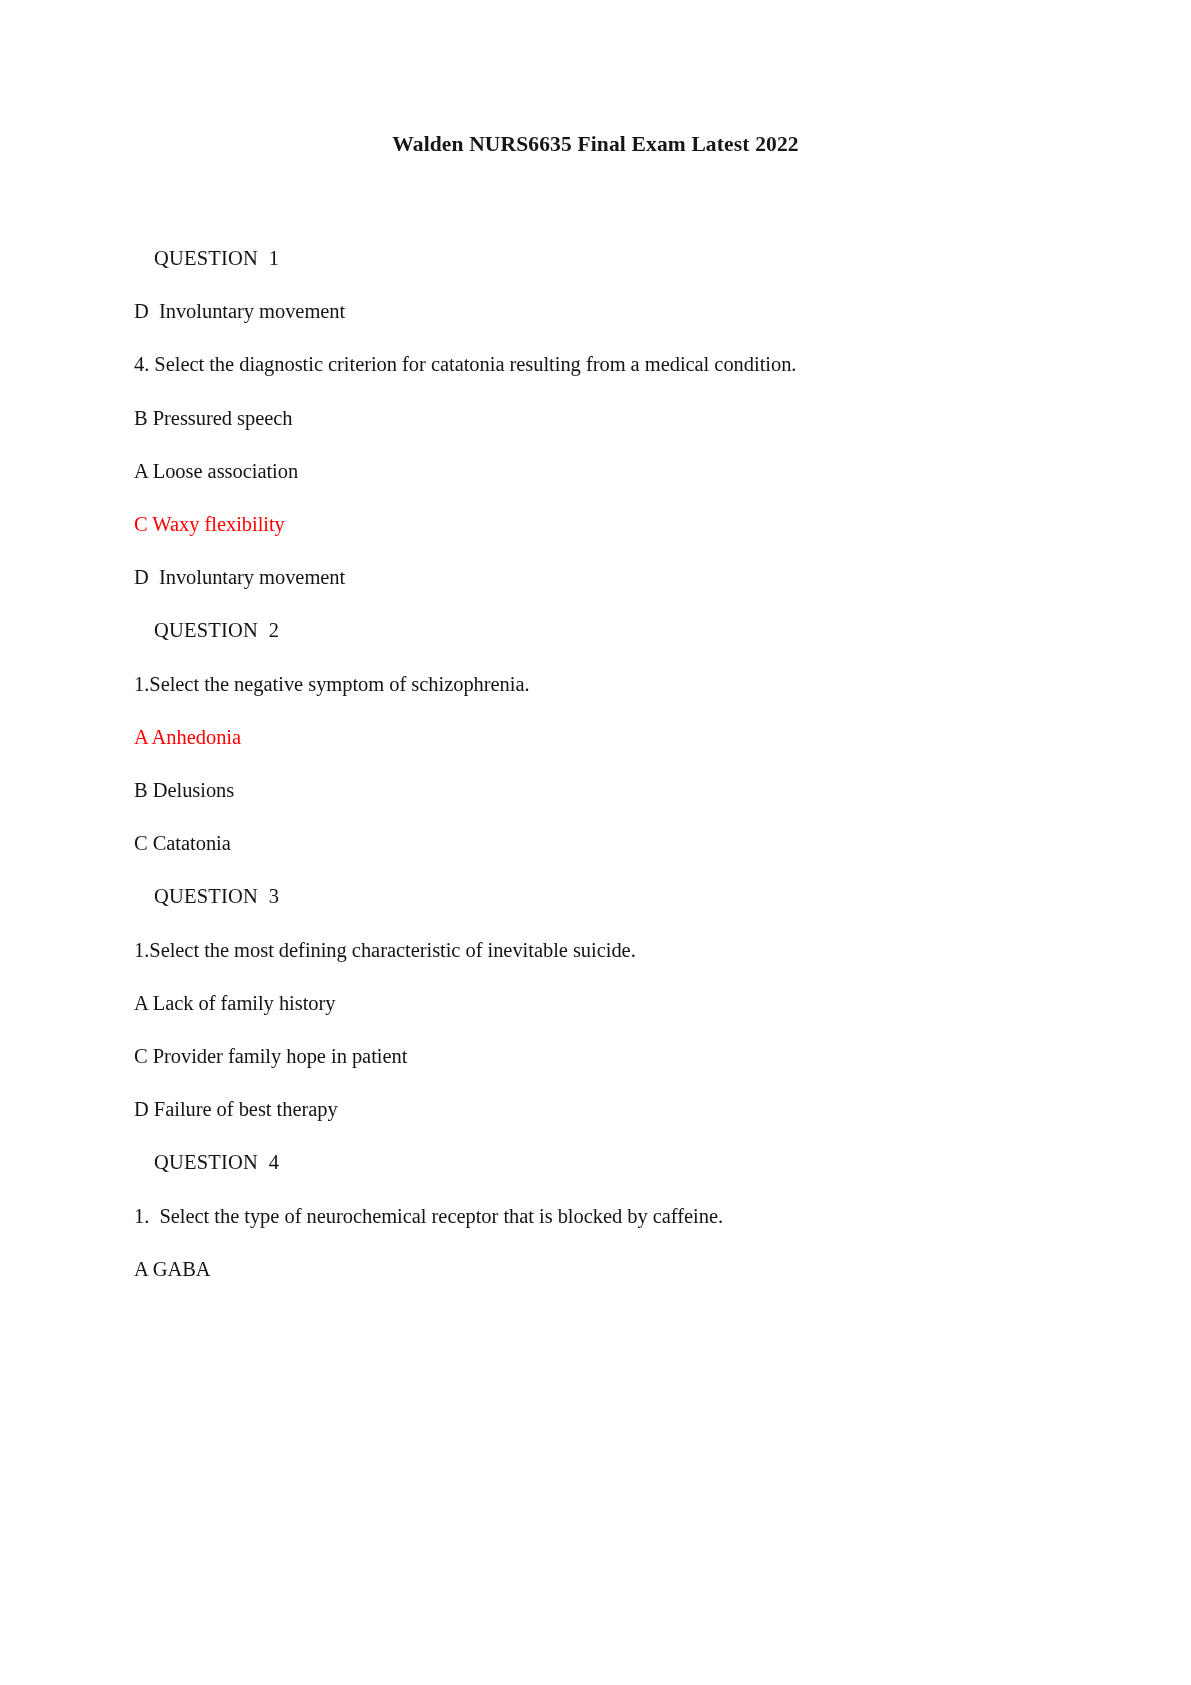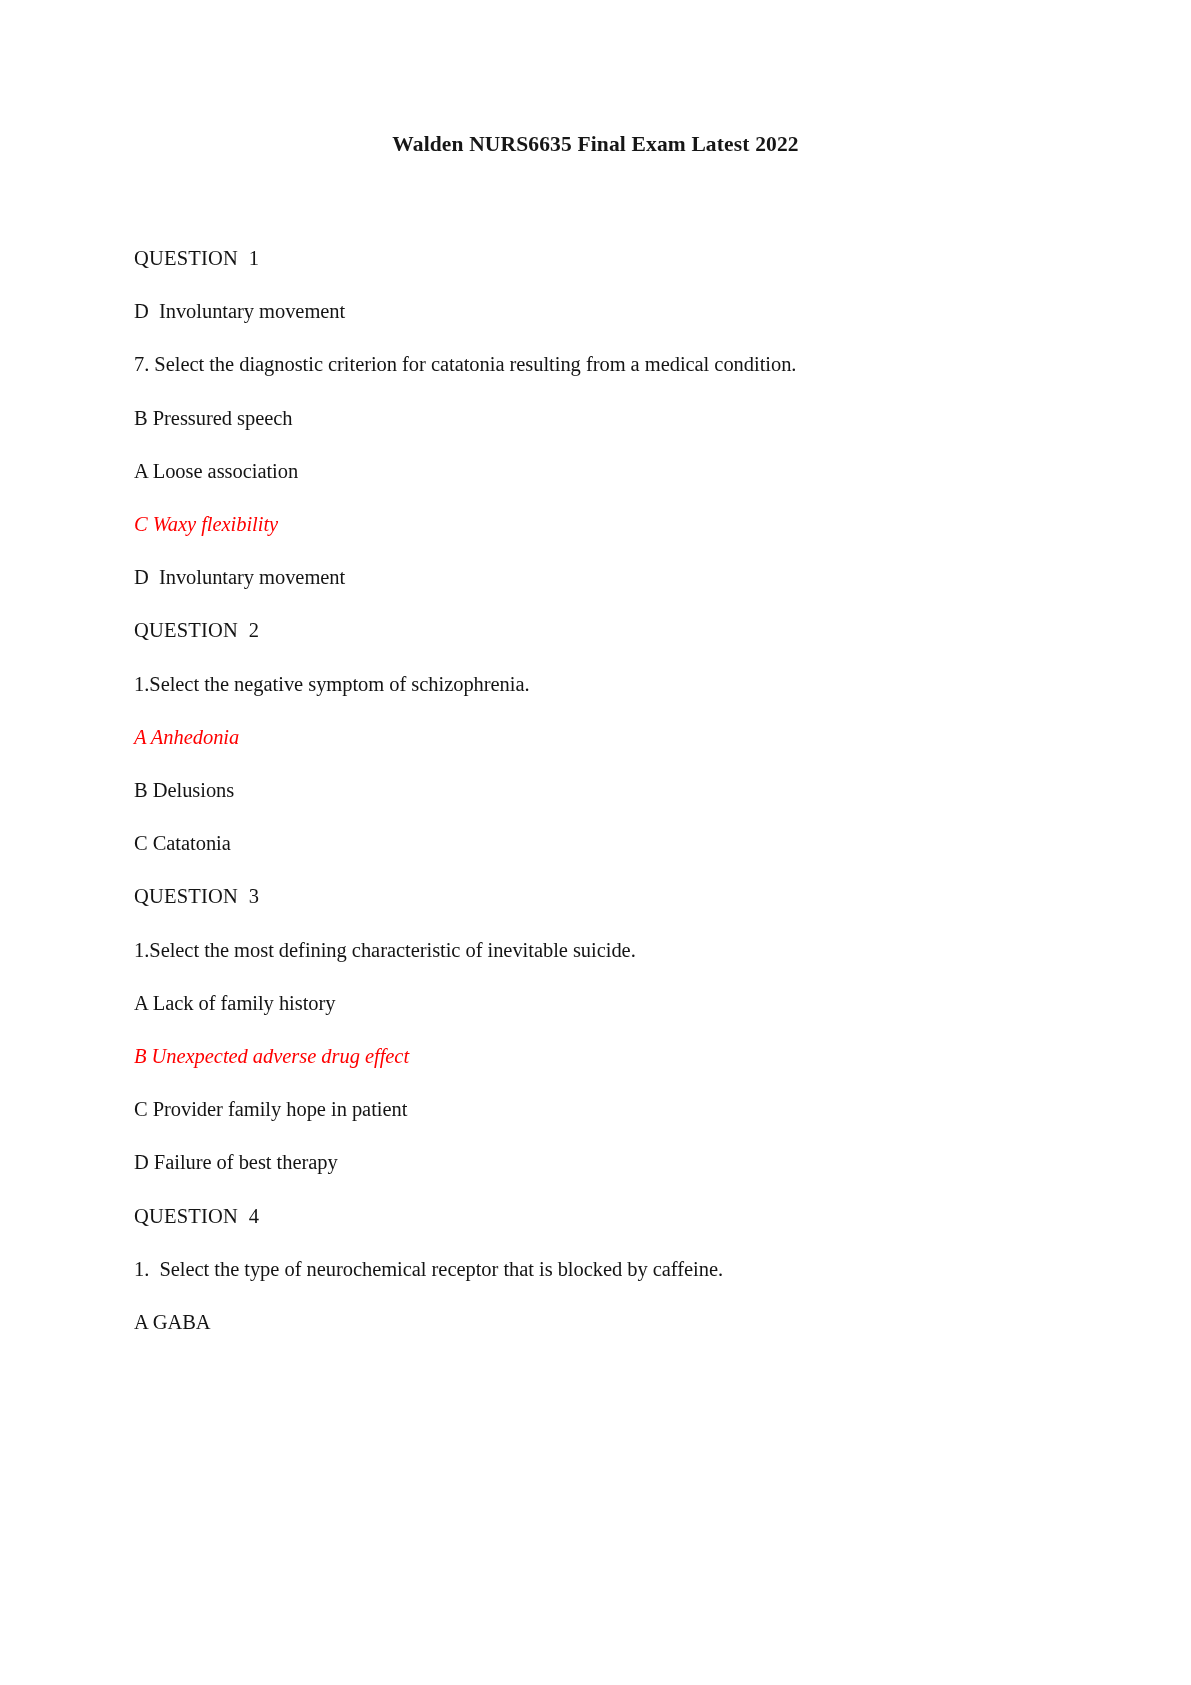--- a/index.html
+++ b/index.html
@@ -42,50 +42,49 @@
   }
   .line {
     font-size: 20.5px;
     line-height: 53.2px;
     color: #141414;
     white-space: pre-wrap;
     letter-spacing: -0.05px;
   }
   .line.answer {
     color: #fe0000;
-    font-style: italic;
   }
   .line.qhead {
     letter-spacing: 0.2px;
+    margin-left: 20px;
   }
 </style>
 </head>
 <body>
 
 <div class="page">
 
   <div class="doc-title">Walden NURS6635 Final Exam Latest 2022</div>
 
   <div class="body-block">
       <div class="line qhead">QUESTION  1</div>
       <div class="line">D  Involuntary movement</div>
-      <div class="line">7. Select the diagnostic criterion for catatonia resulting from a medical condition.</div>
+      <div class="line">4. Select the diagnostic criterion for catatonia resulting from a medical condition.</div>
       <div class="line">B Pressured speech</div>
       <div class="line">A Loose association</div>
       <div class="line answer">C Waxy flexibility</div>
       <div class="line">D  Involuntary movement</div>
       <div class="line qhead">QUESTION  2</div>
       <div class="line">1.Select the negative symptom of schizophrenia.</div>
       <div class="line answer">A Anhedonia</div>
       <div class="line">B Delusions</div>
       <div class="line">C Catatonia</div>
       <div class="line qhead">QUESTION  3</div>
       <div class="line">1.Select the most defining characteristic of inevitable suicide.</div>
       <div class="line">A Lack of family history</div>
-      <div class="line answer">B Unexpected adverse drug effect</div>
       <div class="line">C Provider family hope in patient</div>
       <div class="line">D Failure of best therapy</div>
       <div class="line qhead">QUESTION  4</div>
       <div class="line">1.  Select the type of neurochemical receptor that is blocked by caffeine.</div>
       <div class="line">A GABA</div>
     </div>
 
 </div>
 
 </body></html>

